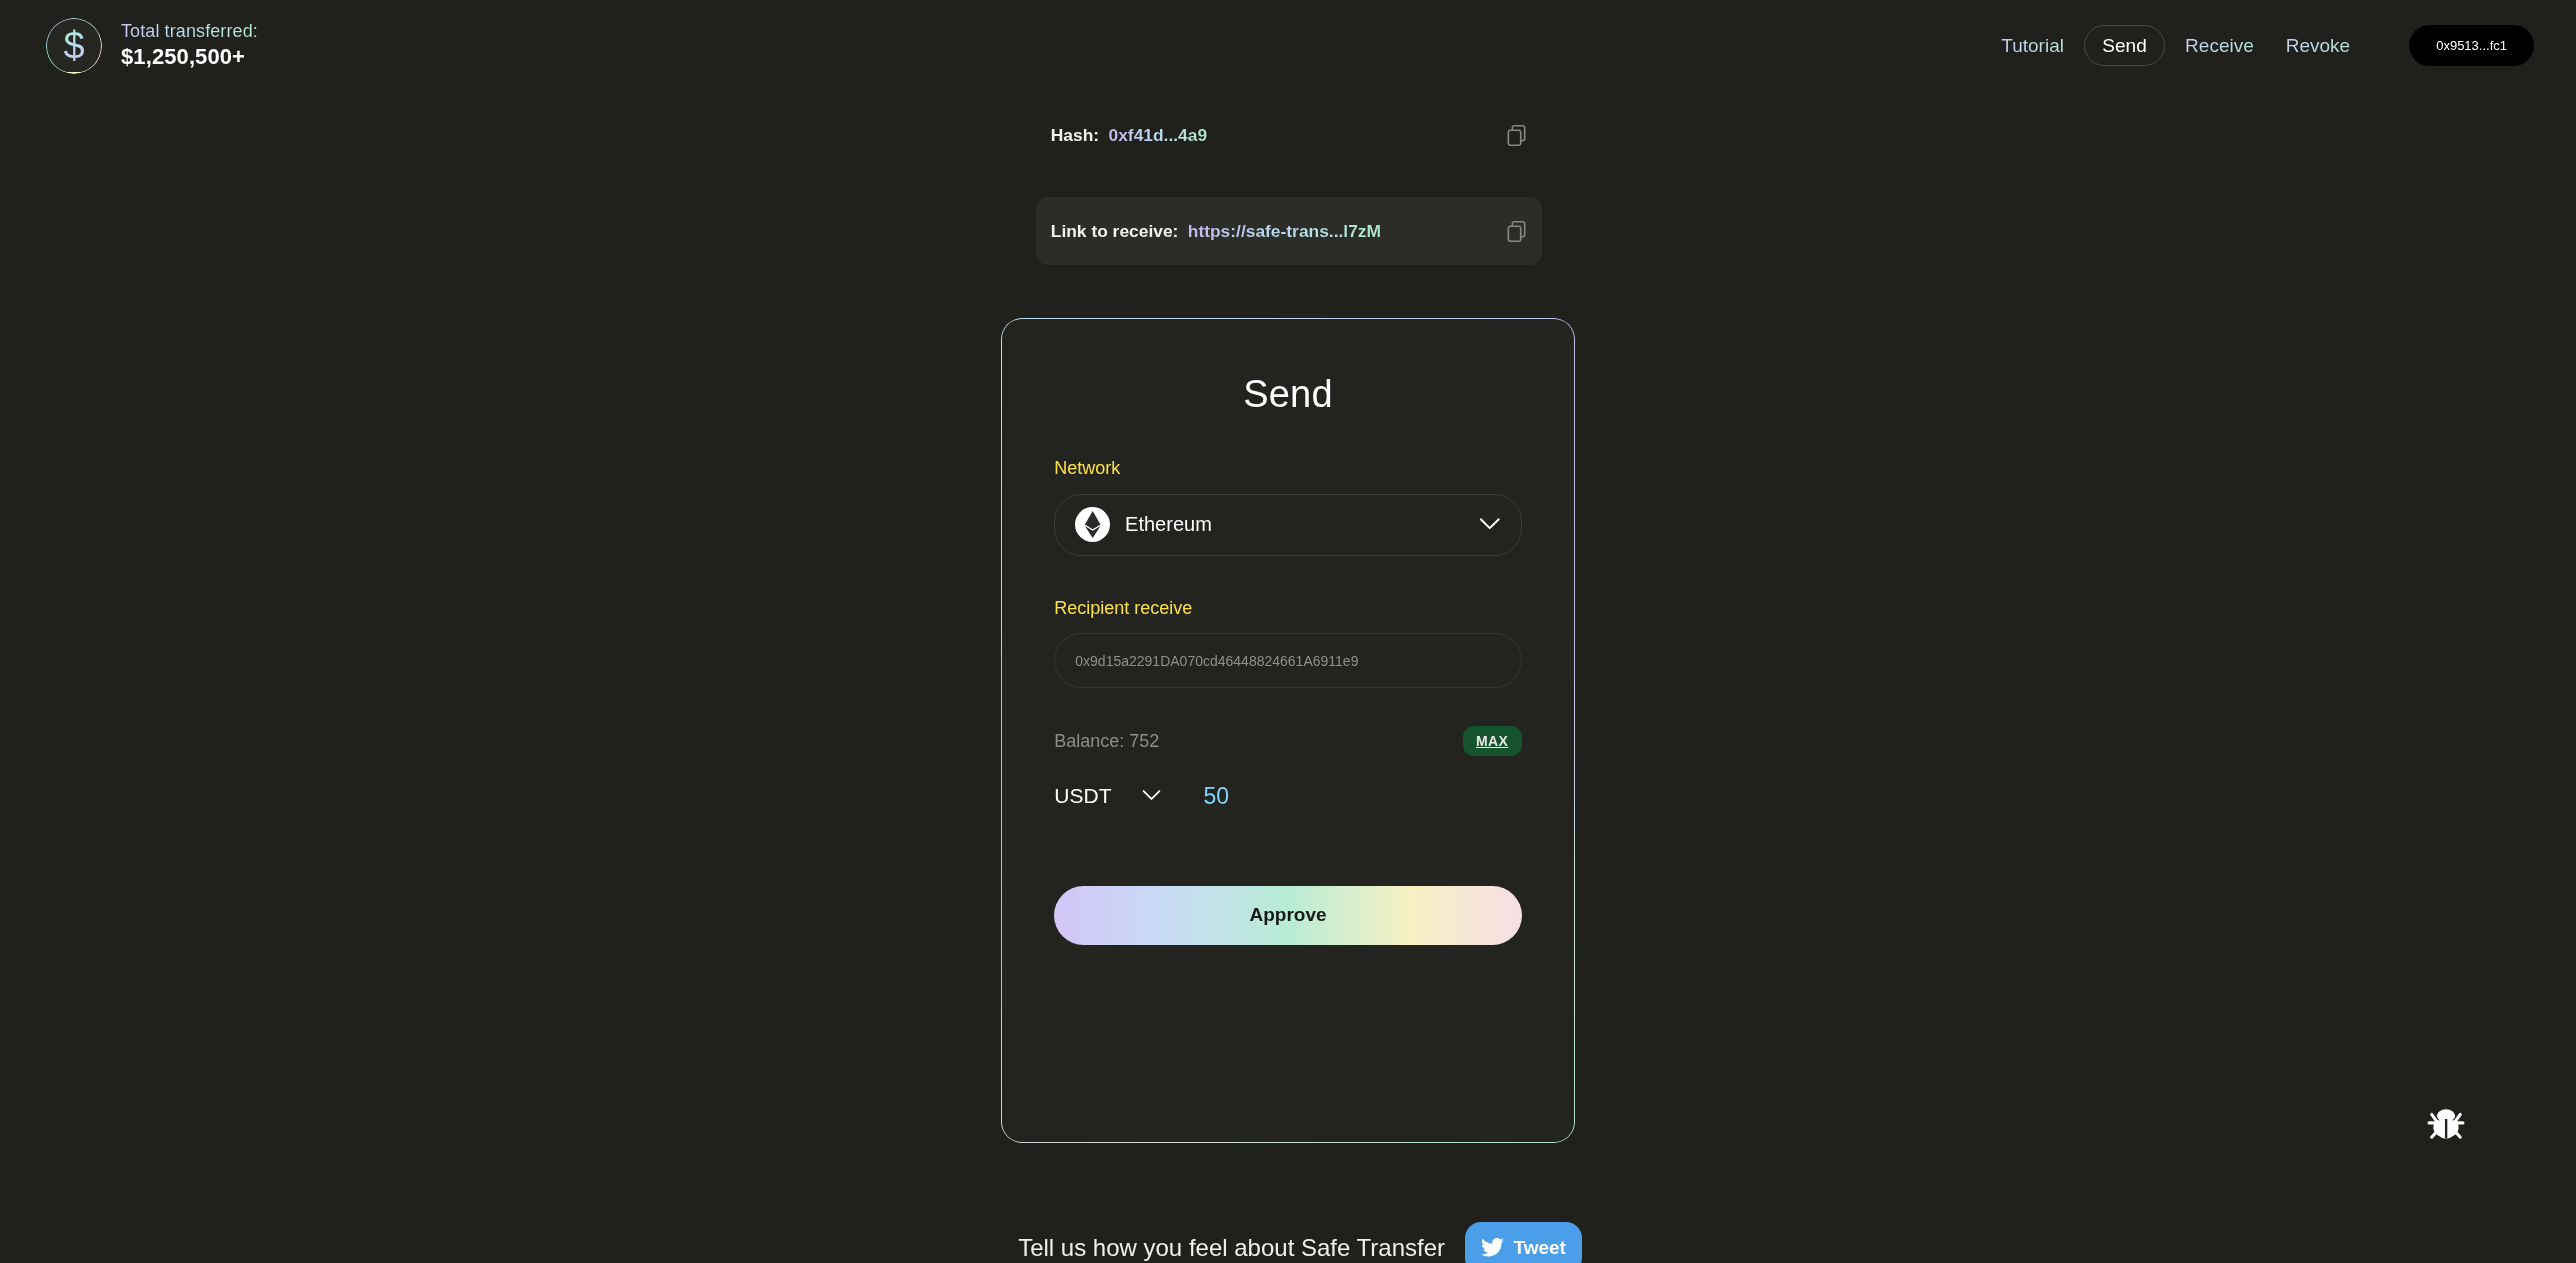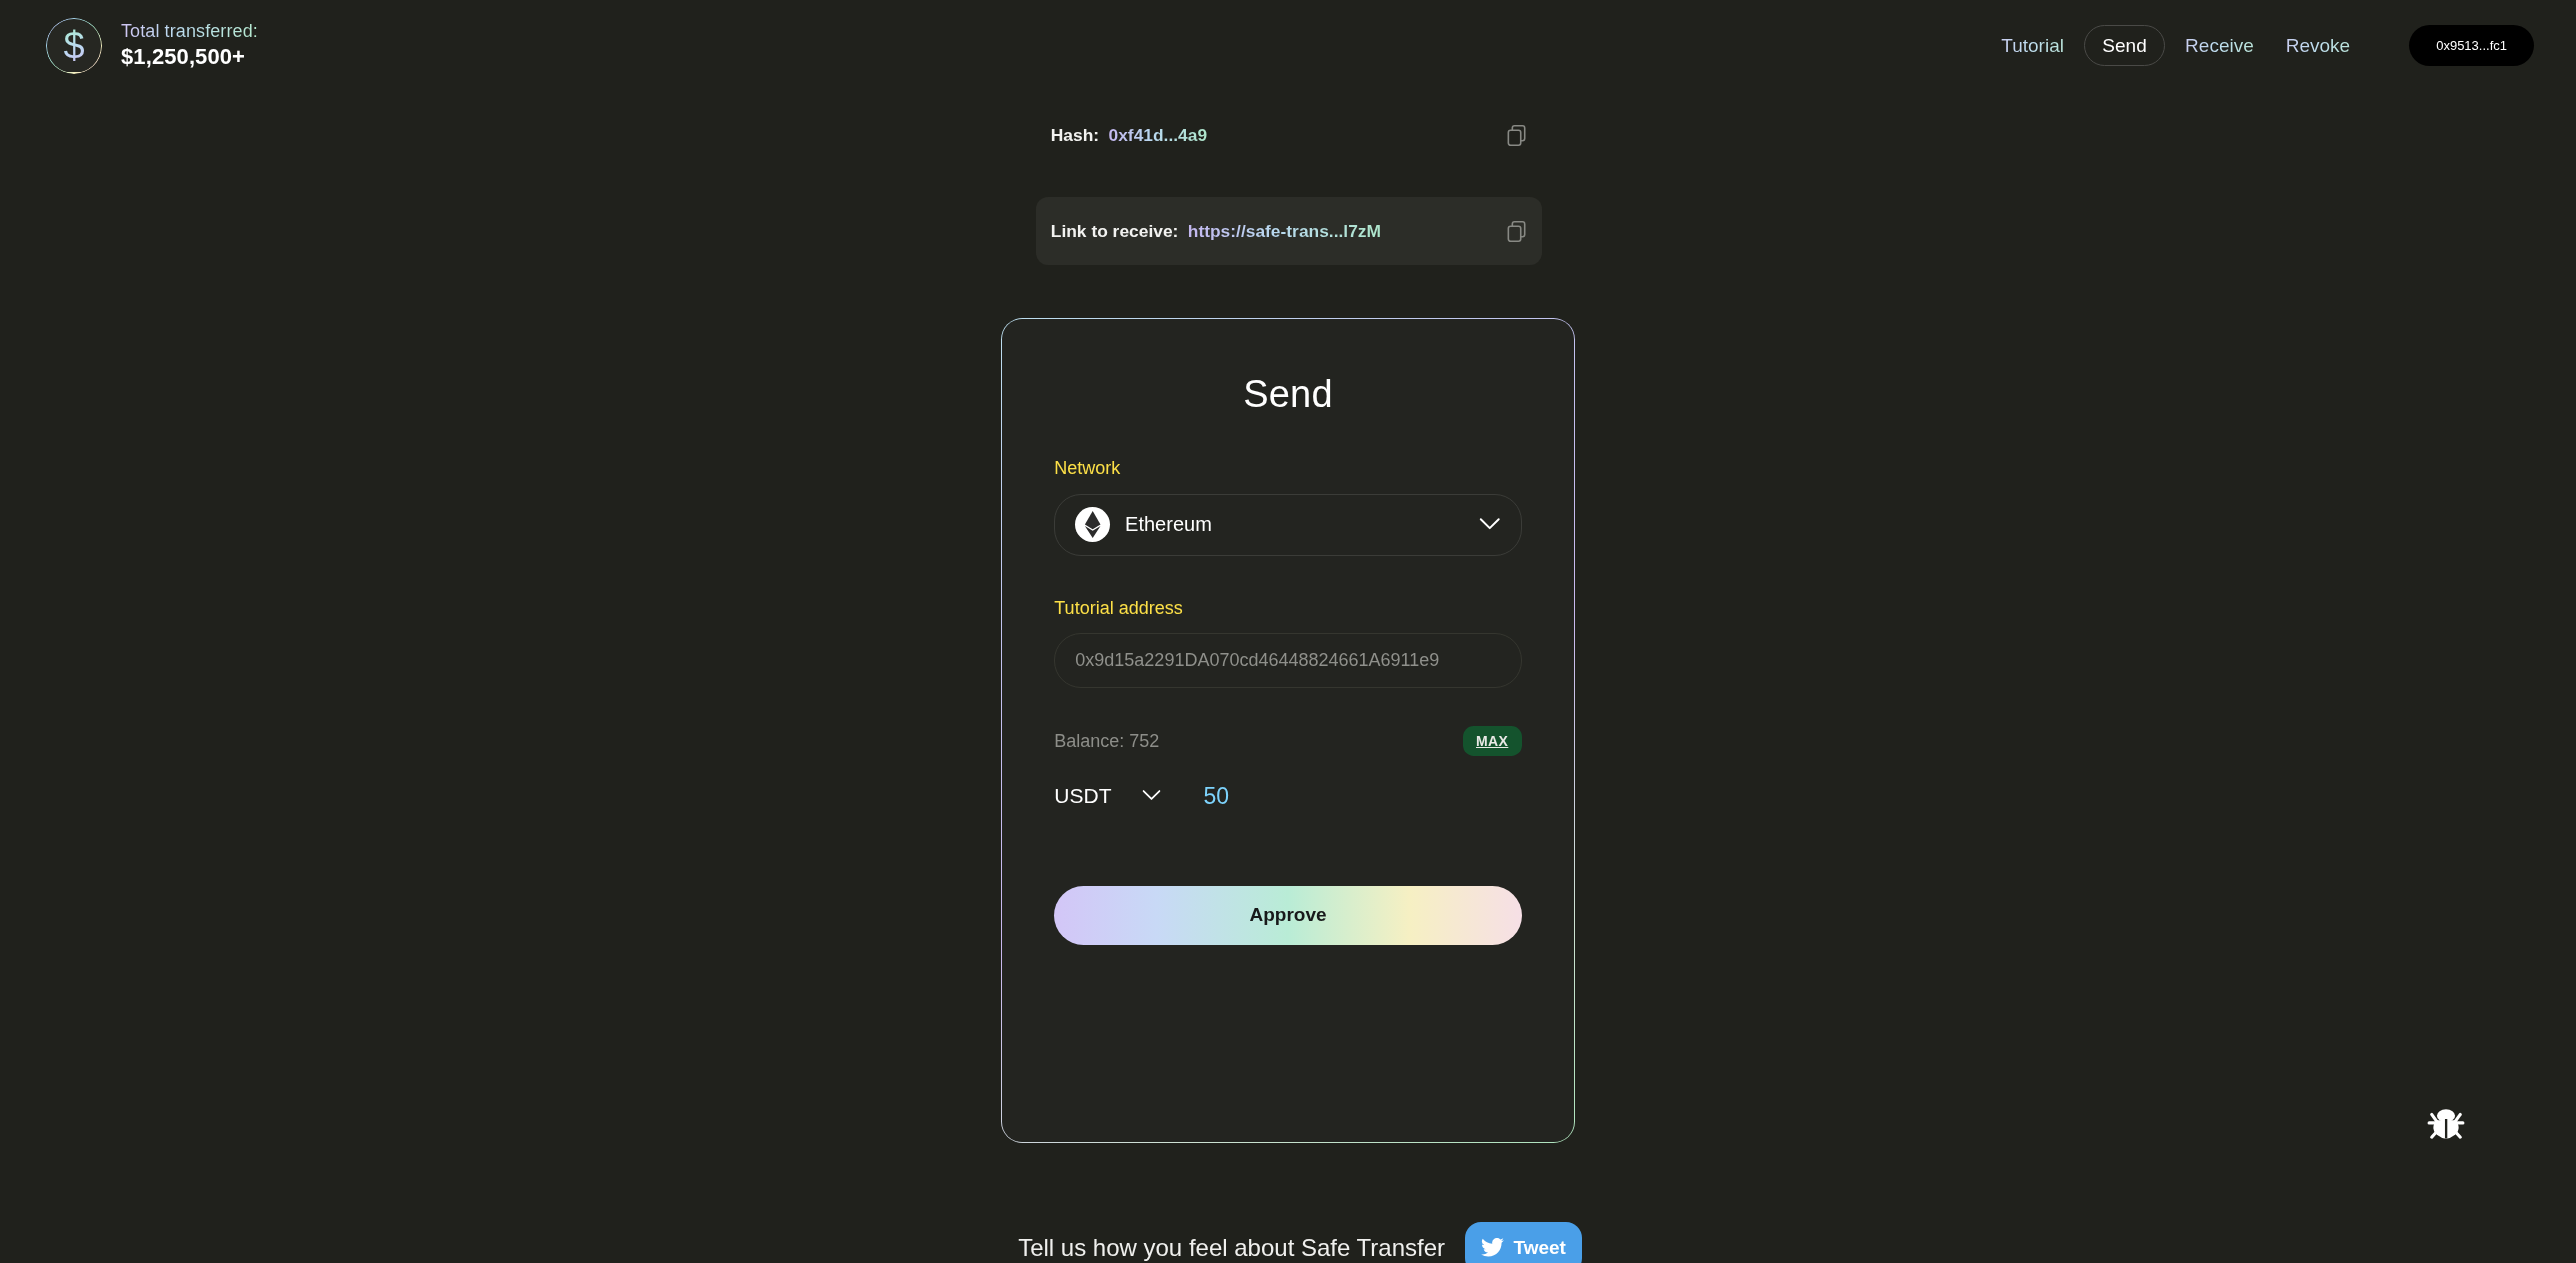--- a/index.html
+++ b/index.html
@@ -194,21 +194,21 @@
     padding: 0 20px;
     overflow: hidden;
     cursor: text;
   }
   .text-input input {
     width: 100%;
     background: transparent;
     border: none;
     outline: none;
     color: #8f908b;
-    font-size: 18px;
+    font-size: 14px;
     font-family: "Liberation Sans", sans-serif;
     white-space: nowrap;
   }
   .text-input input::placeholder { color: #8f908b; }
 
   .balance-row {
     display: flex;
     align-items: center;
     justify-content: space-between;
     margin-top: 38px;
@@ -372,21 +372,21 @@
           </svg>
         </span>
         <span class="select-value">Ethereum</span>
         <span class="chevron">
           <svg width="21.5" height="13.4" viewBox="0 0 24 14" fill="none" stroke="#ffffff" stroke-width="2.2" stroke-linecap="round" stroke-linejoin="round">
             <polyline points="2,2 12,12 22,2"></polyline>
           </svg>
         </span>
       </div>
 
-      <div class="field-label">Tutorial address</div>
+      <div class="field-label">Recipient receive</div>
 
       <div class="text-input">
         <input type="text" placeholder="0x9d15a2291DA070cd46448824661A6911e9" style="">
       </div>
 
       <div class="balance-row">
         <span class="balance-text">Balance: 752</span>
         <span class="max-btn">MAX</span>
       </div>
 

